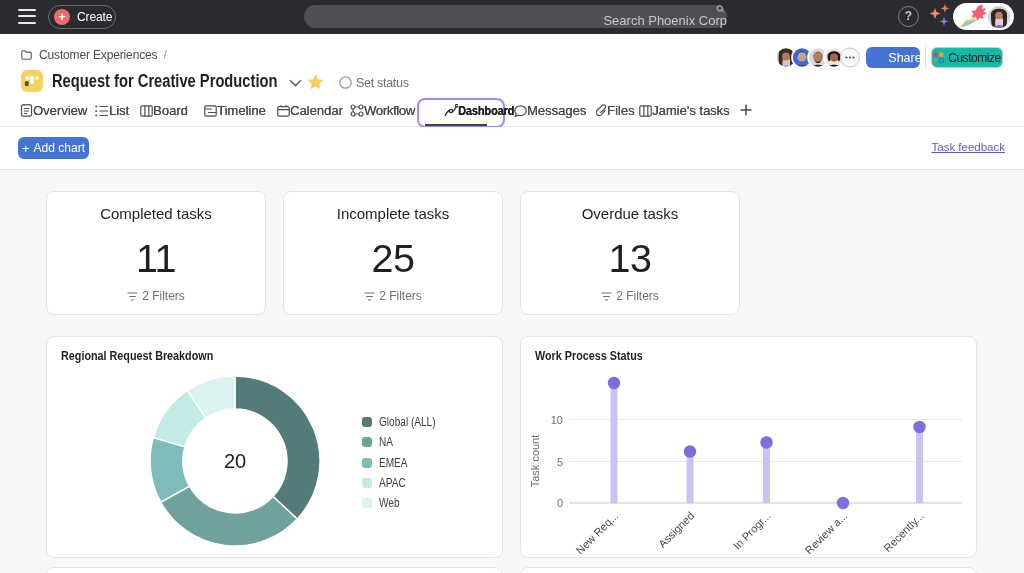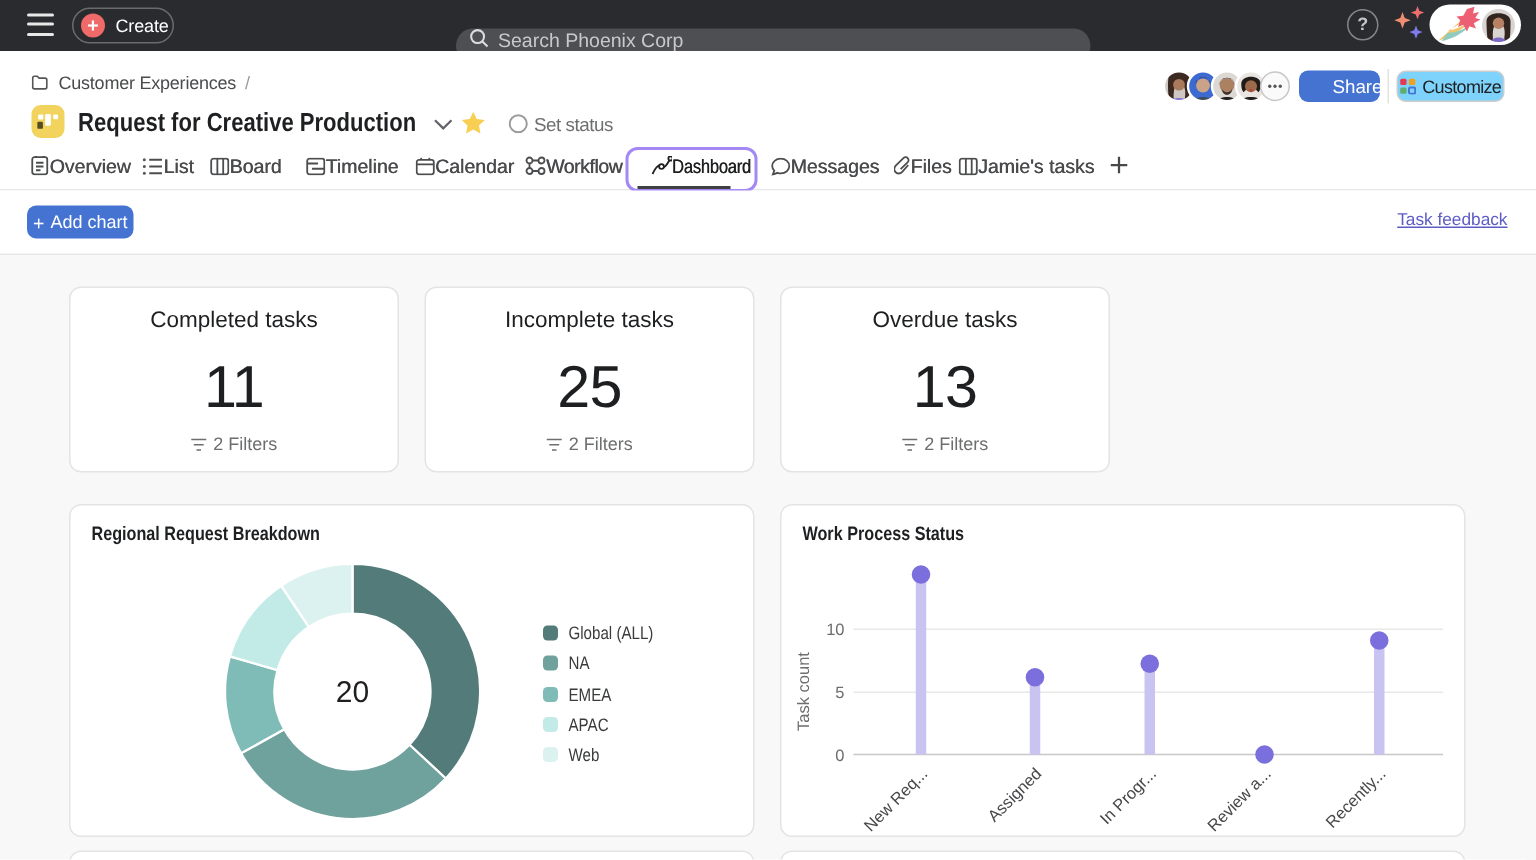--- a/index.html
+++ b/index.html
@@ -7,35 +7,35 @@
 #app { position:relative; width:1024px; height:573px; overflow:hidden; }
 .abs { position:absolute; }
 
 
 #topbar { position:absolute; left:0; top:0; width:1024px; height:34px; background:#2a2b2e; }
 #burger { position:absolute; left:18px; top:9px; width:18px; height:15px; }
 #burger div { height:2.2px; background:#e8e8e8; border-radius:1px; margin-bottom:4.1px; }
 #createbtn { position:absolute; left:48px; top:5px; height:24px; width:68px; border:1px solid #6a6b6d; border-radius:12px; display:flex; align-items:center; }
 #createbtn .plus { width:16px; height:16px; border-radius:50%; background:#f06a6a; margin-left:5px; color:#fff; font-size:13px; line-height:15px; text-align:center; font-weight:700; }
 #createbtn .lbl { color:#fff; font-size:12px; font-weight:500; margin-left:7px; letter-spacing:-0.1px; }
-#search { position:absolute; left:304px; top:19px; width:423px; height:23px; background:#4e4f52; border-radius:12px; display:flex; align-items:flex-start; }
+#search { position:absolute; left:304px; top:5px; width:423px; height:23px; background:#4e4f52; border-radius:12px; display:flex; align-items:flex-end;flex-direction:column; }
 #search .txt { color:#c9c9cb; font-size:13px; margin-left:6px; }
 #helpc { position:absolute; left:898px; top:6px; width:21px; height:21px; border:1.5px solid #85868a; border-radius:50%; color:#c5c6c8; font-size:12px; font-weight:600; text-align:center; line-height:19px; }
 #userpill { position:absolute; left:953px; top:3px; width:61px; height:27px; background:#fff; border-radius:14px; }
 
 
 #header { position:absolute; left:0; top:34px; width:1024px; height:93px; background:#fff; }
 #crumb { position:absolute; left:21px; top:15px; height:12px; display:flex; align-items:center; color:#4a4b4d; font-size:12px; letter-spacing:-0.15px; }
 #projicon { position:absolute; left:21px; top:36px; width:22px; height:22px; background:#f2d35e; border-radius:6px; }
 #title { position:absolute; left:52px; top:37px; font-size:17.5px; font-weight:700; color:#1e1f21; transform:scaleX(0.84); transform-origin:left center; white-space:nowrap; }
 #setstatus { position:absolute; left:339px; top:41.5px; display:flex; align-items:center; color:#6d6e6f; font-size:13px; }
 #facepile { position:absolute; left:775px; top:12px; height:22px; }
 #sharebtn { position:absolute; left:866px; top:13px; width:54px; height:21px; background:#4573d2; border-radius:6px; color:#fff; font-size:12.5px; font-weight:500; display:flex; align-items:center; justify-content:center; gap:4px;padding-left:20px; }
 #hdrdiv { position:absolute; left:925px; top:12px; width:1px; height:23px; background:#e3e2e1; }
-#custbtn { position:absolute; left:931px; top:13px; width:72px; height:21px; background:#7dd3fc; border:1px solid #cfcdcb; border-radius:6px; color:#1e1f21; font-size:12px; letter-spacing:-0.45px; font-weight:500; display:flex; align-items:center; justify-content:center; gap:4px; }
+#custbtn { position:absolute; left:931px; top:13px; width:72px; height:21px; background:#14b8a6; border:1px solid #cfcdcb; border-radius:6px; color:#1e1f21; font-size:12px; letter-spacing:-0.45px; font-weight:500; display:flex; align-items:center; justify-content:center; gap:4px; }
 
 
 #tabs { position:absolute; left:0; top:127px; width:0; height:0; }
 .tab { position:absolute; top:-24px; display:flex; align-items:center; gap:0; color:#4a4b4d; font-size:13px; white-space:nowrap; text-shadow:0.25px 0 0 currentColor; }
 .tab svg { display:block; }
 #dashring { position:absolute; left:417px; top:-29px; width:88px; height:30px; border:2px solid #a489f5; border-radius:8px; }
 #dashunder { position:absolute; left:425px; top:-3.5px; width:62px; height:2px; background:#3f4041; }
 #hdrline { position:absolute; left:0; top:126px; width:1024px; height:1px; background:#e8e7e7; }
 
 
@@ -257,21 +257,21 @@
     <div class="tab" style="left:350px;letter-spacing:-0.3px">
       <svg width="14" height="13" viewBox="0 0 14 13" fill="none" stroke="#4c4d4f" stroke-width="1.2">
           <circle cx="3" cy="3" r="2"></circle>
           <circle cx="11" cy="3" r="2"></circle>
           <circle cx="3" cy="10" r="2"></circle>
           <circle cx="11" cy="10" r="2"></circle>
           <path d="M5 3 H9 M3 5 V8 M5 10 H9"></path>
         </svg>
       <span>Workflow</span>
     </div>
-    <div class="tab" style="left:434px;color:#1e1f21;font-weight:400;letter-spacing:-0.2px">
+    <div class="tab" style="left:444px;color:#1e1f21;font-weight:700;letter-spacing:-0.2px">
       <svg width="14" height="13" viewBox="0 0 14 13" fill="none" stroke="#1e1f21" stroke-width="1.2">
           <path d="M1 12 C3 8 5 5 7 7 C9 9 11 5 13 1.5"></path>
           <circle cx="7" cy="7" r="1.6" fill="#fff"></circle>
           <circle cx="13" cy="1.6" r="1.4" fill="#fff"></circle>
         </svg>
       <span style="display:inline-block;transform:scaleX(0.85);transform-origin:left center">Dashboard</span>
     </div>
     <div class="tab" style="left:514px">
       <svg width="13" height="12" viewBox="0 0 13 12" fill="none" stroke="#4c4d4f" stroke-width="1.2">
           <path d="M6.5 0.8 C9.8 0.8 12.2 3 12.2 5.7 C12.2 8.4 9.8 10.6 6.5 10.6 C5.7 10.6 5 10.5 4.3 10.2 L1.2 11.4 L2.2 8.7 C1.3 7.9 0.8 6.9 0.8 5.7 C0.8 3 3.2 0.8 6.5 0.8 Z"></path>

